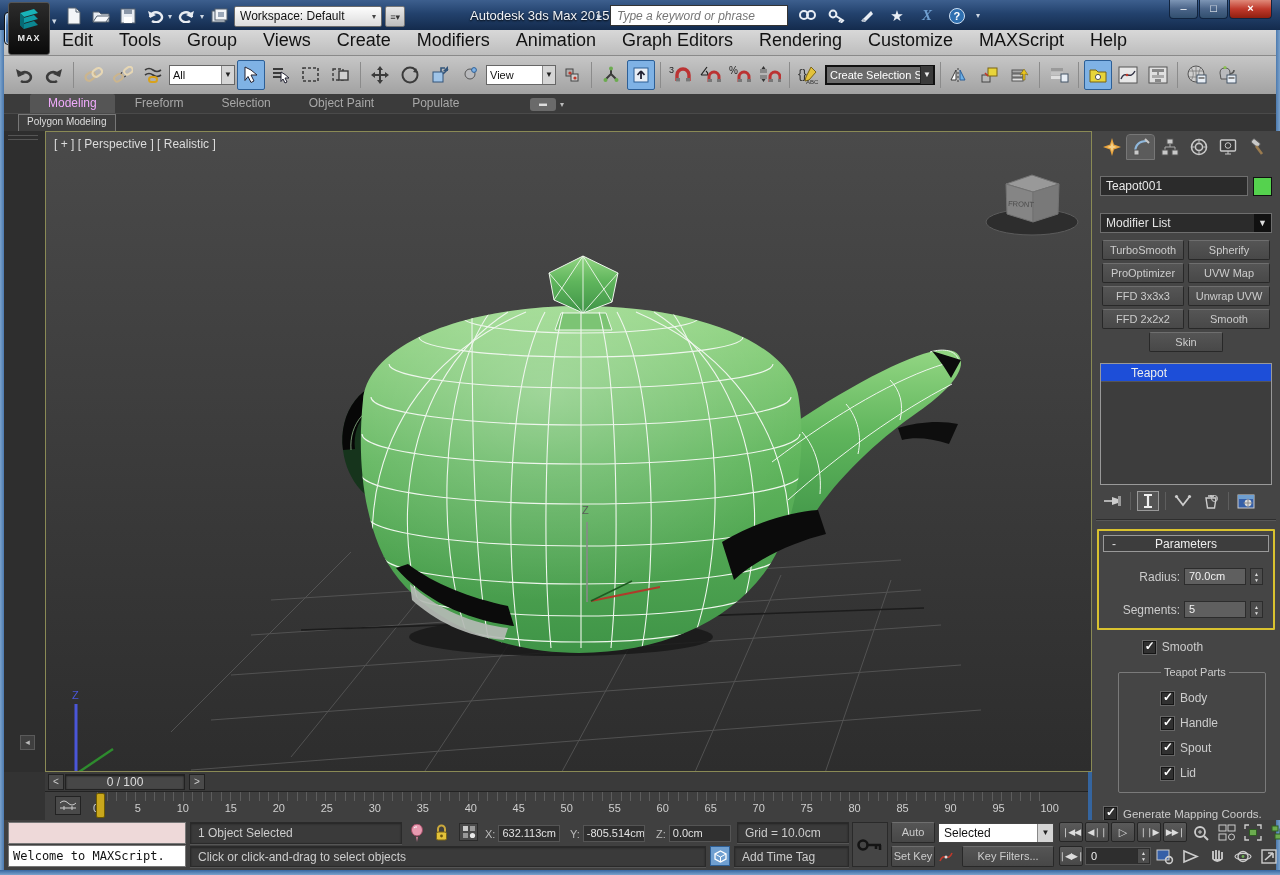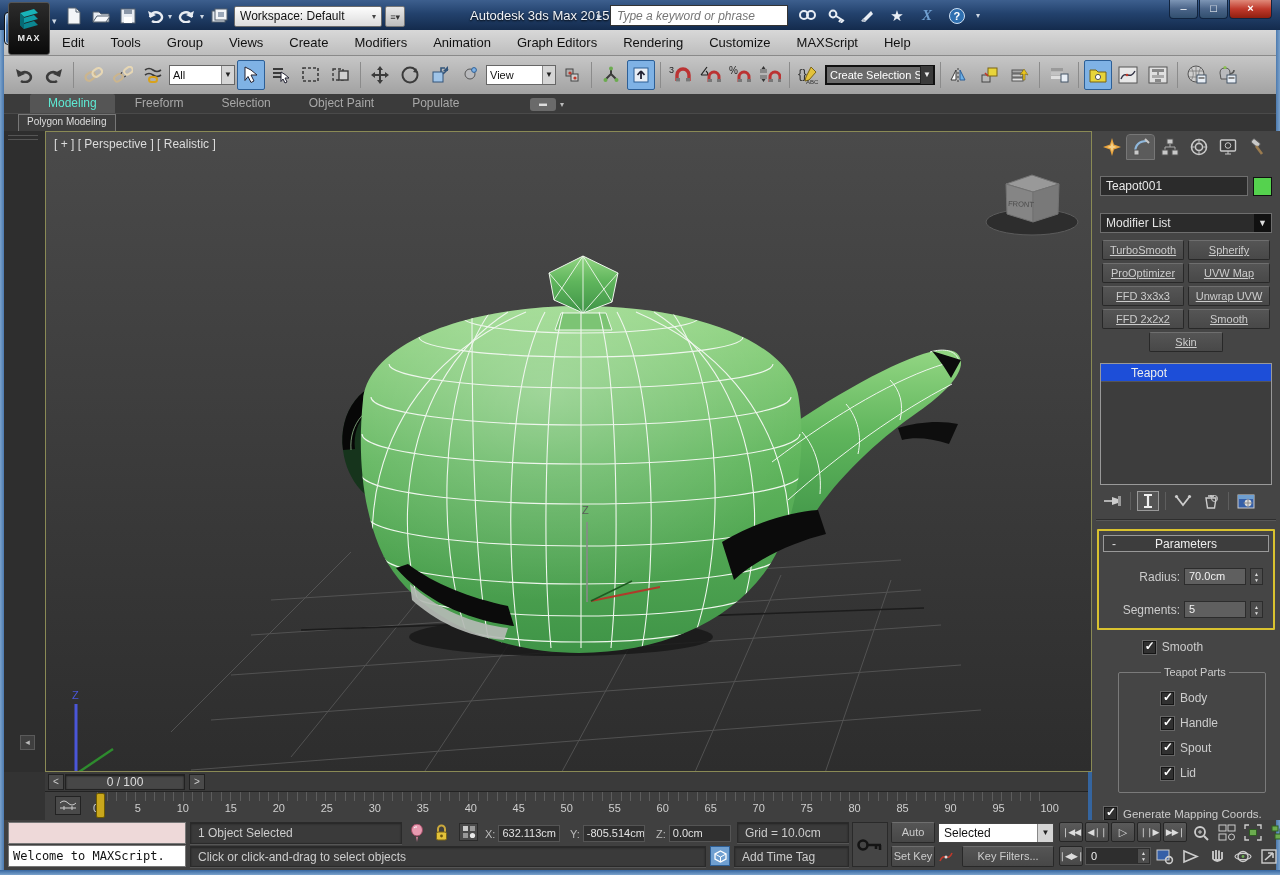--- a/index.html
+++ b/index.html
@@ -26,37 +26,37 @@
   
   #search-zone{position:absolute;right:300px;top:5px;display:flex;align-items:center;gap:8px;}
   #search-flyout{color:#cfd8e4;font-size:10px;}
   #search-input{width:178px;height:21px;border:1px solid #333;font-style:italic;font-size:12px;padding:0 6px;color:#666;background:#fff;font-family:"Liberation Sans",sans-serif;}
   .sic{width:22px;height:20px;display:flex;align-items:center;justify-content:center;color:#e8edf4;}
   
   #winbtns{position:absolute;right:8px;top:0;display:flex;}
   .wbtn{width:29px;height:19px;border:1px solid #11243f;border-top:none;border-radius:0 0 4px 4px;background:linear-gradient(180deg,#7d95b5,#4a6488 50%,#32506f);color:#fff;text-align:center;line-height:17px;font-size:11px;margin-left:1px;}
   .wbtn.close{width:43px;background:linear-gradient(180deg,#e08a7a,#c0392b 50%,#8f1f10);font-weight:bold;}
   
-  #menubar{position:absolute;left:4px;right:4px;top:30px;height:26px;background:linear-gradient(180deg,#d8d8d8,#bdbdbd);border-bottom:1px solid #8a8a8a;display:flex;align-items:center;padding-left:58px;gap:26px;color:#111;font-size:13px;}
+  #menubar{position:absolute;left:4px;right:4px;top:30px;height:26px;background:linear-gradient(180deg,#d8d8d8,#bdbdbd);border-bottom:1px solid #8a8a8a;display:flex;align-items:flex-start;padding-left:58px;gap:26px;color:#111;font-size:18px;}
   #menubar span{cursor:default;}
   
   #toolbar{position:absolute;left:4px;right:4px;top:56px;height:38px;background:linear-gradient(180deg,#c6c6c6,#a2a2a2);display:flex;align-items:center;padding-left:6px;gap:2px;}
   .tb{width:28px;height:30px;display:flex;align-items:center;justify-content:center;border-radius:2px;position:relative;}
   .tb.active{background:#7fb2e5;border:1px solid #2d5f96;}
   .tb svg{display:block;}
   .tsep{width:1px;height:26px;background:#8b8b8b;margin:0 3px;}
   .tcombo{height:20px;background:#fff;border:1px solid #666;display:flex;align-items:center;justify-content:space-between;color:#111;font-size:11px;padding:0 3px;}
   .tcombo .car{font-size:8px;color:#222;background:#d5d5d5;border-left:1px solid #888;padding:2px 2px;margin-right:-3px;height:18px;line-height:14px;}
   .tcombo.dark{background:#6a6a6a;border:2px solid #111;color:#fff;}
   .tcombo.dark .car{background:#3a3a3a;color:#eee;border-left:1px solid #222;}
   .magnet{position:relative;font-size:9px;color:#222;}
   
   #ribbon-tabs{position:absolute;left:4px;right:4px;top:94px;height:19px;background:#3b3b3b;display:flex;align-items:stretch;gap:2px;padding-left:26px;color:#a8a8a8;font-size:12px;}
   #ribbon-tabs .rtab{padding:2px 18px;}
-  #ribbon-tabs .rtab.active{background:#555;color:#5eead4;border-radius:2px 2px 0 0;}
+  #ribbon-tabs .rtab.active{background:#555;color:#f0abfc;border-radius:2px 2px 0 0;}
   #ribbon-grip{position:absolute;left:10px;top:96px;width:4px;height:12px;border-left:2px solid #666;border-right:2px solid #666;}
   #ribbon-config{width:26px;height:13px;margin-top:2px;background:#6a6a6a;border-radius:3px;color:#ddd;font-size:8px;text-align:center;line-height:12px;}
   #ribbon-panelrow{position:absolute;left:4px;right:4px;top:113px;height:18px;background:#353535;border-top:1px solid #4a4a4a;}
   #poly-tab{position:absolute;left:14px;top:0px;height:17px;border:1px solid #777;border-bottom:none;background:#3e3e3e;color:#ddd;padding:1px 8px;font-size:10px;}
   
   #main{position:absolute;left:4px;right:4px;top:131px;height:641px;background:#2e2e2e;}
   #left-strip{position:absolute;left:0;top:0;width:41px;height:100%;background:#2e2e2e;}
   #strip-grip{position:absolute;left:4px;top:4px;width:30px;height:5px;border-top:1px solid #555;border-bottom:1px solid #555;}
   #strip-expander{position:absolute;left:16px;bottom:22px;width:15px;height:15px;background:#3f3f3f;border:1px solid #5a5a5a;color:#bbb;font-size:9px;text-align:center;line-height:13px;}
   #viewport{position:absolute;left:41px;top:0;width:1047px;height:641px;border:1px solid #8a8a55;background:linear-gradient(180deg,#4a4a4a,#3a3a3a 55%,#2d2d2d);overflow:hidden;}
@@ -65,21 +65,21 @@
   
   #cpanel{position:absolute;left:1088px;top:0;width:188px;height:689px;background:#454545;color:#ccc;}
   #cp-tabs{display:flex;gap:2px;padding:4px 4px 2px 6px;}
   .cptab{width:27px;height:24px;display:flex;align-items:center;justify-content:center;border-radius:3px 3px 0 0;}
   .cptab.active{background:#5b5b5b;outline:1px solid #777;}
   .cp-row{display:flex;align-items:center;gap:5px;padding:3px 8px 2px 8px;margin-top:12px;}
   #obj-name{flex:1;height:20px;background:#2b2b2b;border:1px solid #6e6e6e;color:#e8e8e8;display:flex;align-items:center;padding:0 5px;font-size:12px;}
   #obj-color{width:19px;height:19px;background:#55d24e;border:1px solid #111;}
   #modifier-list{flex:1;height:20px;background:#2b2b2b;border:1px solid #6e6e6e;color:#e4e4e4;display:flex;align-items:center;justify-content:space-between;padding-left:5px;font-size:12px;}
   #modifier-list .car{width:17px;height:18px;background:#111;color:#ddd;font-size:9px;text-align:center;line-height:18px;}
-  #modbtns{display:grid;grid-template-columns:1fr 1fr;gap:3px 4px;padding:5px 10px;text-decoration:underline;}
+  #modbtns{display:grid;grid-template-columns:1fr 1fr;gap:3px 4px;padding:5px 10px;}
   .modbtn{height:20px;background:linear-gradient(#555,#484848);border:1px solid #282828;border-top-color:#6e6e6e;border-radius:2px;color:#ccc;font-size:11px;text-align:center;line-height:18px;white-space:nowrap;overflow:hidden;}
   #modbtns .modbtn:last-child{grid-column:1/3;width:74px;justify-self:center;}
   #stack-box{margin:6px 8px 0 8px;height:122px;background:#3d3d3d;border:1px solid #999;}
   .stack-item{height:18px;background:#1d4ed8;border-bottom:1px solid #555;color:#eee;padding-left:30px;line-height:18px;font-size:12px;}
   #stack-tools{display:flex;align-items:center;gap:6px;padding:6px 10px;}
   .stk{width:22px;height:20px;display:flex;align-items:center;justify-content:center;}
   .stk.boxed{border:1px solid #999;background:#555;}
   .ssep{width:1px;height:18px;background:#2a2a2a;border-right:1px solid #5e5e5e;}
   #cp-div{height:2px;margin:2px 4px;border-top:1px solid #2e2e2e;border-bottom:1px solid #585858;}
   #param-highlight{margin:8px 5px 0 5px;border:2px solid #d9c22f;border-radius:1px;padding:4px 4px 10px 4px;}

